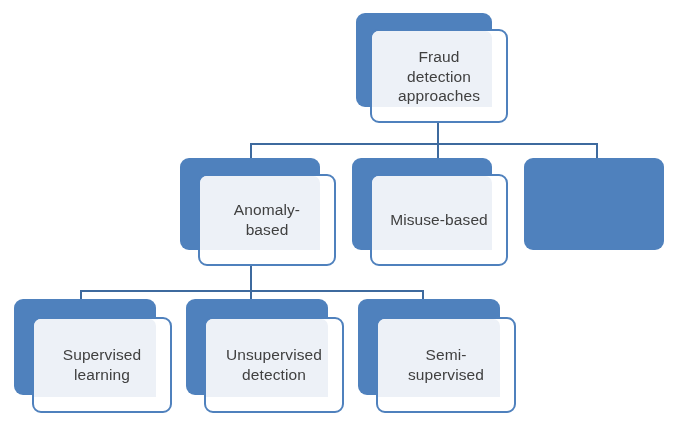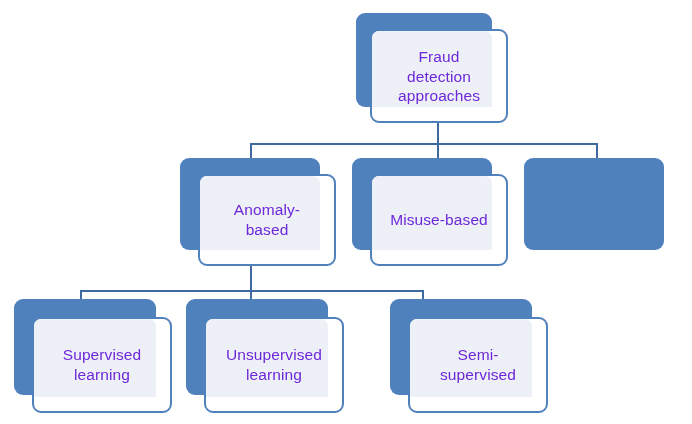--- a/index.html
+++ b/index.html
@@ -58,21 +58,21 @@
     background: #EDF1F7;
     border-radius: 7px 7px 0 0;
   }
   .node .label {
     position: absolute;
     left: 0;
     right: 0;
     top: 50%;
     transform: translateY(-50%);
     text-align: center;
-    color: #6d28d9;
+    color: #404040;
     font-size: 15.5px;
     line-height: 1.26;
     letter-spacing: 0.1px;
     white-space: pre-line;
     padding: 0 4px;
     box-sizing: border-box;
   }
   .node.root .label { font-size: 15.5px; }
 </style>
 </head>
@@ -130,25 +130,25 @@
       <div class="label">Supervised
 learning</div>
     </div>
   </div>
 
   <div class="node" style="left:186px; top:299px; width:158px; height:114px;">
     <div class="plate" style="width:142px; height:96px;"></div>
     <div class="card" style="left:18px; top:18px; width:140px; height:96px;">
       <div class="inner"></div>
       <div class="label">Unsupervised
-learning</div>
+detection</div>
     </div>
   </div>
 
-  <div class="node" style="left:358px; top:299px; width:158px; height:114px;margin-left:32px;">
+  <div class="node" style="left:358px; top:299px; width:158px; height:114px;">
     <div class="plate" style="width:142px; height:96px;"></div>
     <div class="card" style="left:18px; top:18px; width:140px; height:96px;">
       <div class="inner"></div>
       <div class="label">Semi-
 supervised</div>
     </div>
   </div>
 
 </div>
 

